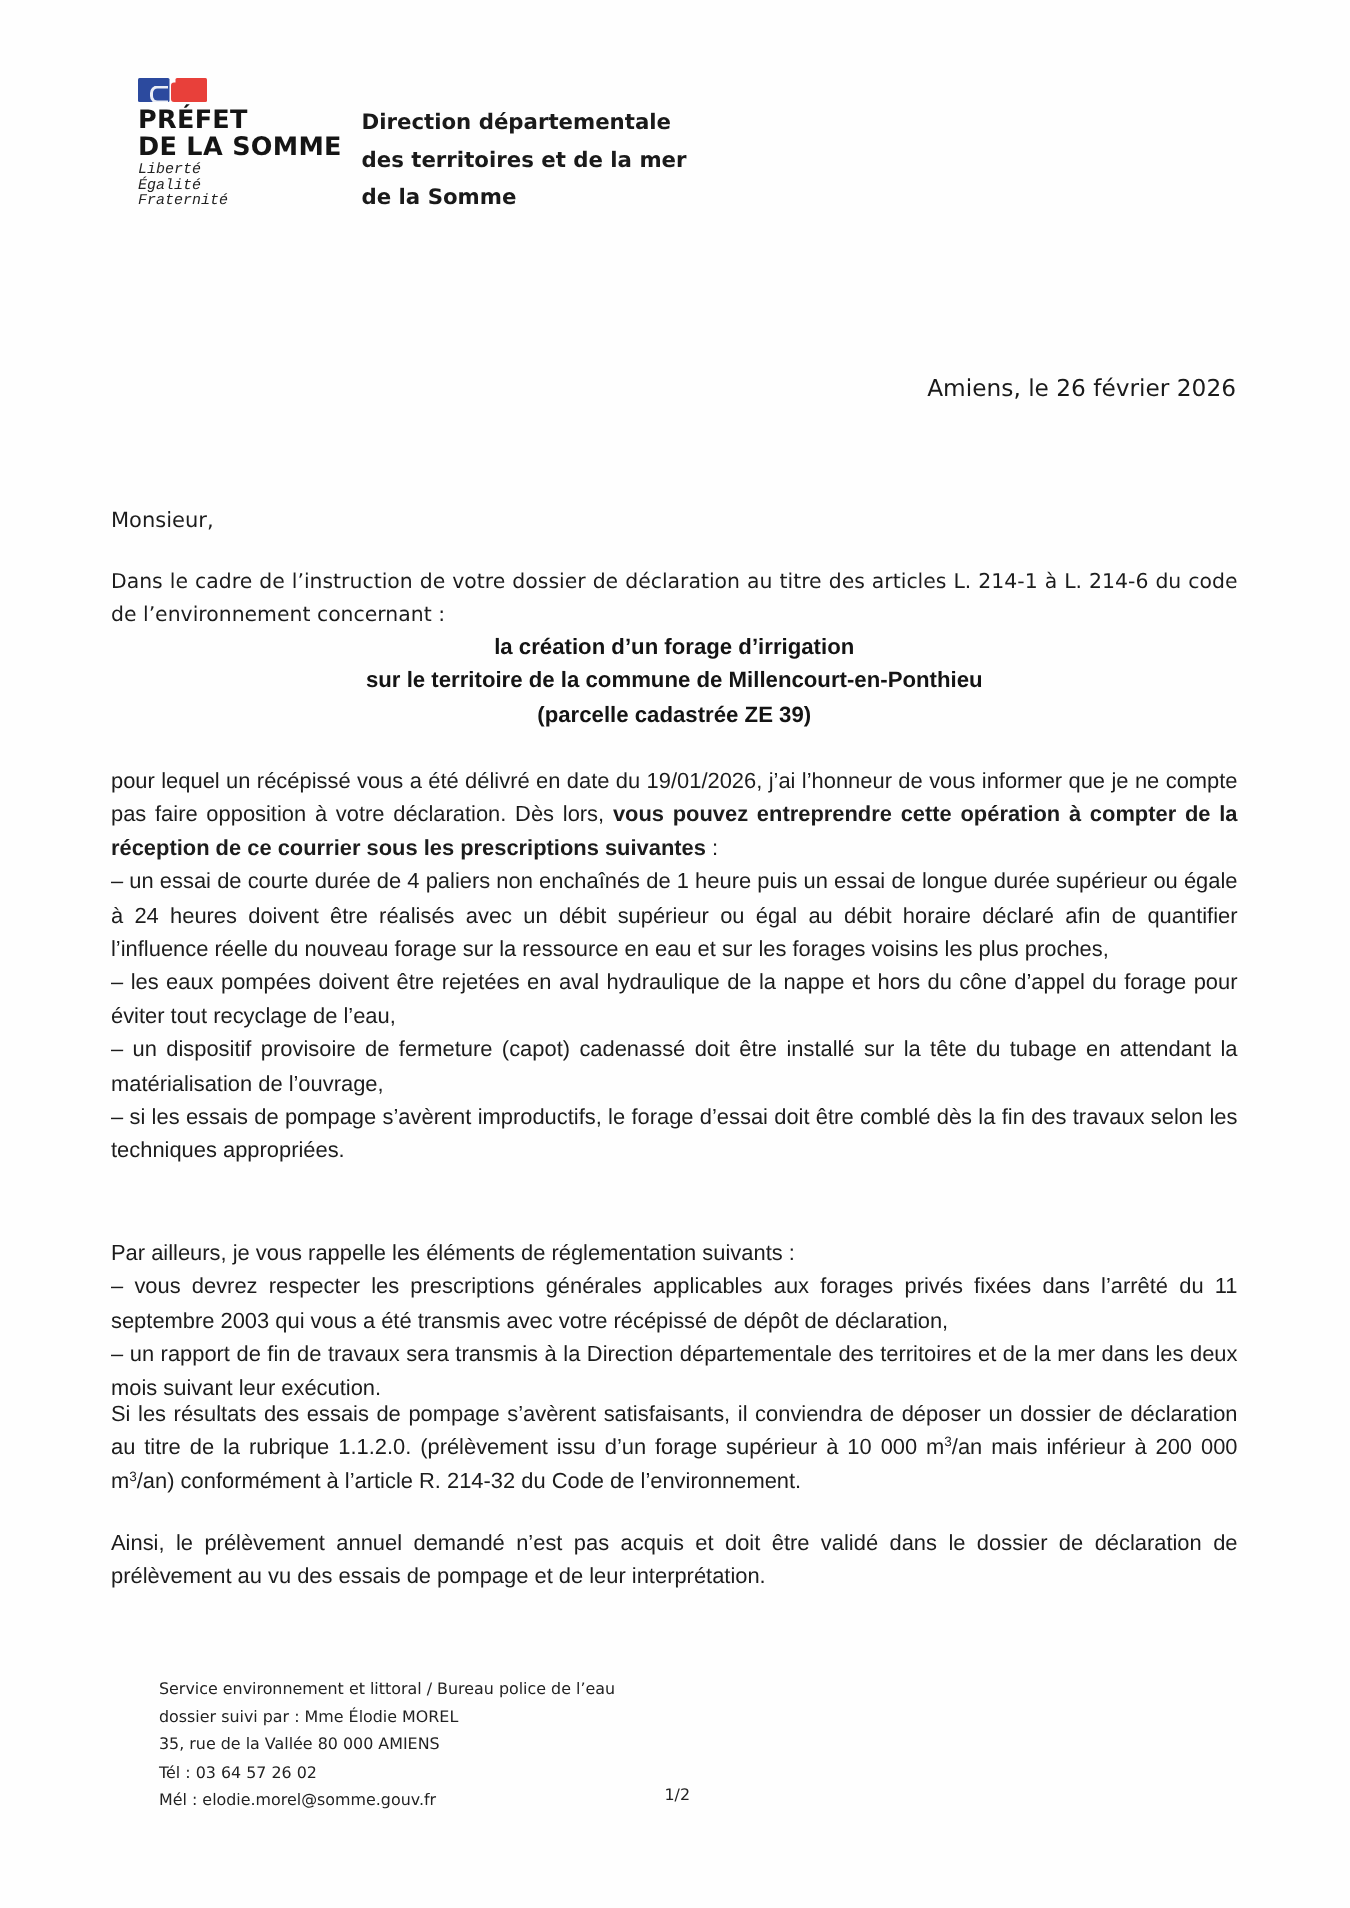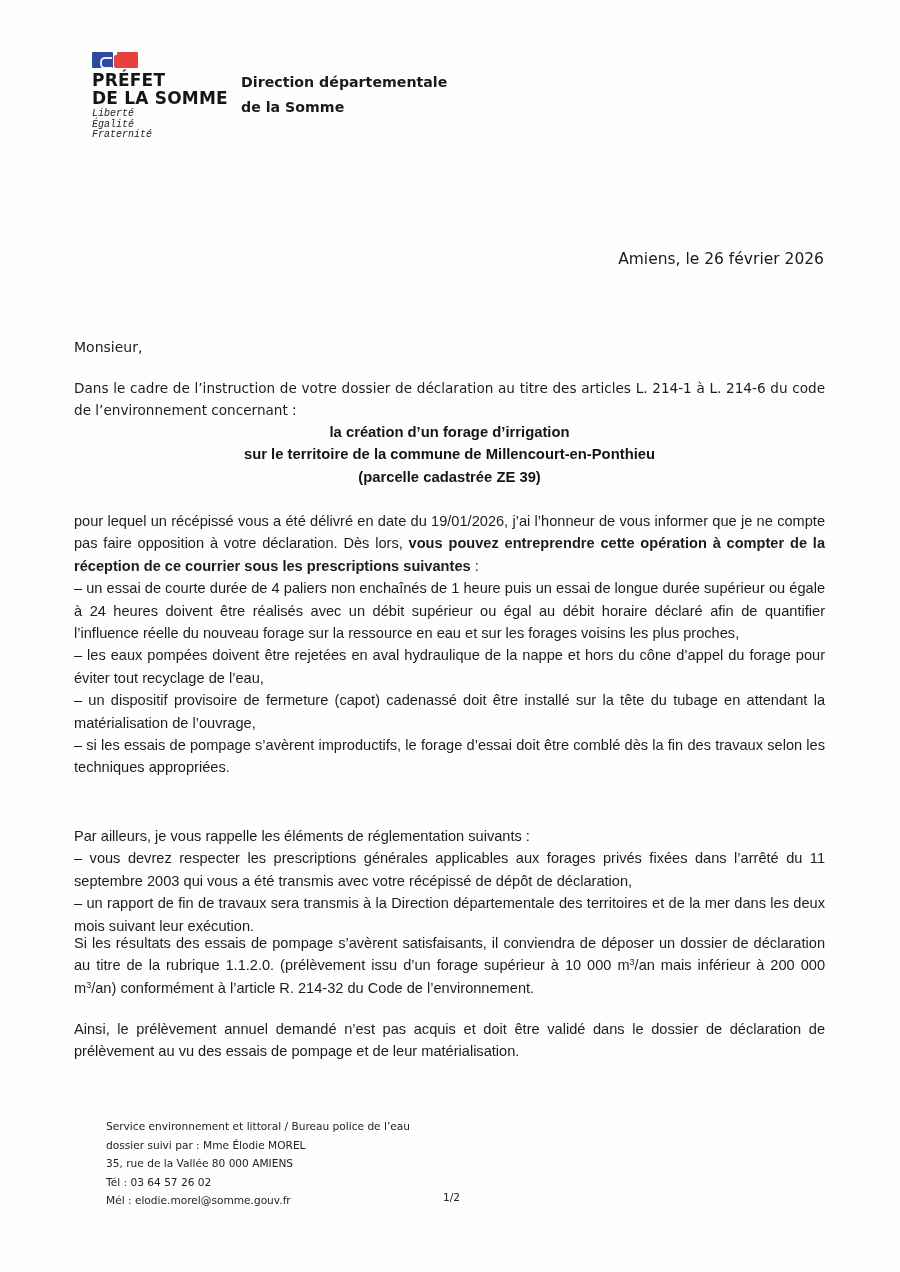--- a/index.html
+++ b/index.html
@@ -174,20 +174,21 @@
 DE LA SOMME</div>
     <div class="motto">
       <span>Liberté</span>
       <span>Égalité</span>
       <span>Fraternité</span>
     </div>
   </div>
 
   <div class="direction">
     <span>Direction départementale</span>
+    <span>des territoires et de la mer</span>
     <span>de la Somme</span>
   </div>
 
   <div class="date">Amiens, le 26 février 2026</div>
 
   <div class="body-text salutation">Monsieur,</div>
 
   <div class="body-text intro">Dans le cadre de l’instruction de votre dossier de déclaration au titre des articles L. 214-1 à L. 214-6 du code de l’environnement concernant :</div>
 
   <div class="subject">
@@ -208,21 +209,21 @@
     <p>Par ailleurs, je vous rappelle les éléments de réglementation suivants :</p>
     <p>– vous devrez respecter les prescriptions générales applicables aux forages privés fixées dans l’arrêté du 11 septembre 2003 qui vous a été transmis avec votre récépissé de dépôt de déclaration,</p>
     <p>– un rapport de fin de travaux sera transmis à la Direction départementale des territoires et de la mer dans les deux mois suivant leur exécution.</p>
   </div>
 
   <div class="body-text result">
     <p><span>Si les résultats des essais de pompage s’avèrent satisfaisants, il conviendra de déposer un dossier de déclaration au titre de la rubrique 1.1.2.0. (prélèvement issu d’un forage supérieur à 10 000 m</span><sup>3</sup><span>/an mais inférieur à 200 000 m</span><sup>3</sup><span>/an) conformément à l’article R. 214-32 du Code de l’environnement.</span></p>
   </div>
 
   <div class="body-text ainsi">
-    <p>Ainsi, le prélèvement annuel demandé n’est pas acquis et doit être validé dans le dossier de déclaration de prélèvement au vu des essais de pompage et de leur matérialisation.</p>
+    <p>Ainsi, le prélèvement annuel demandé n’est pas acquis et doit être validé dans le dossier de déclaration de prélèvement au vu des essais de pompage et de leur interprétation.</p>
   </div>
 
   <div class="footer">
     <span>Service environnement et littoral / Bureau police de l’eau</span>
     <span>dossier suivi par : Mme Élodie MOREL</span>
     <span>35, rue de la Vallée 80 000 AMIENS</span>
     <span>Tél : 03 64 57 26 02</span>
     <span>Mél : elodie.morel@somme.gouv.fr</span>
   </div>
   <div class="pagenum">1/2</div>

